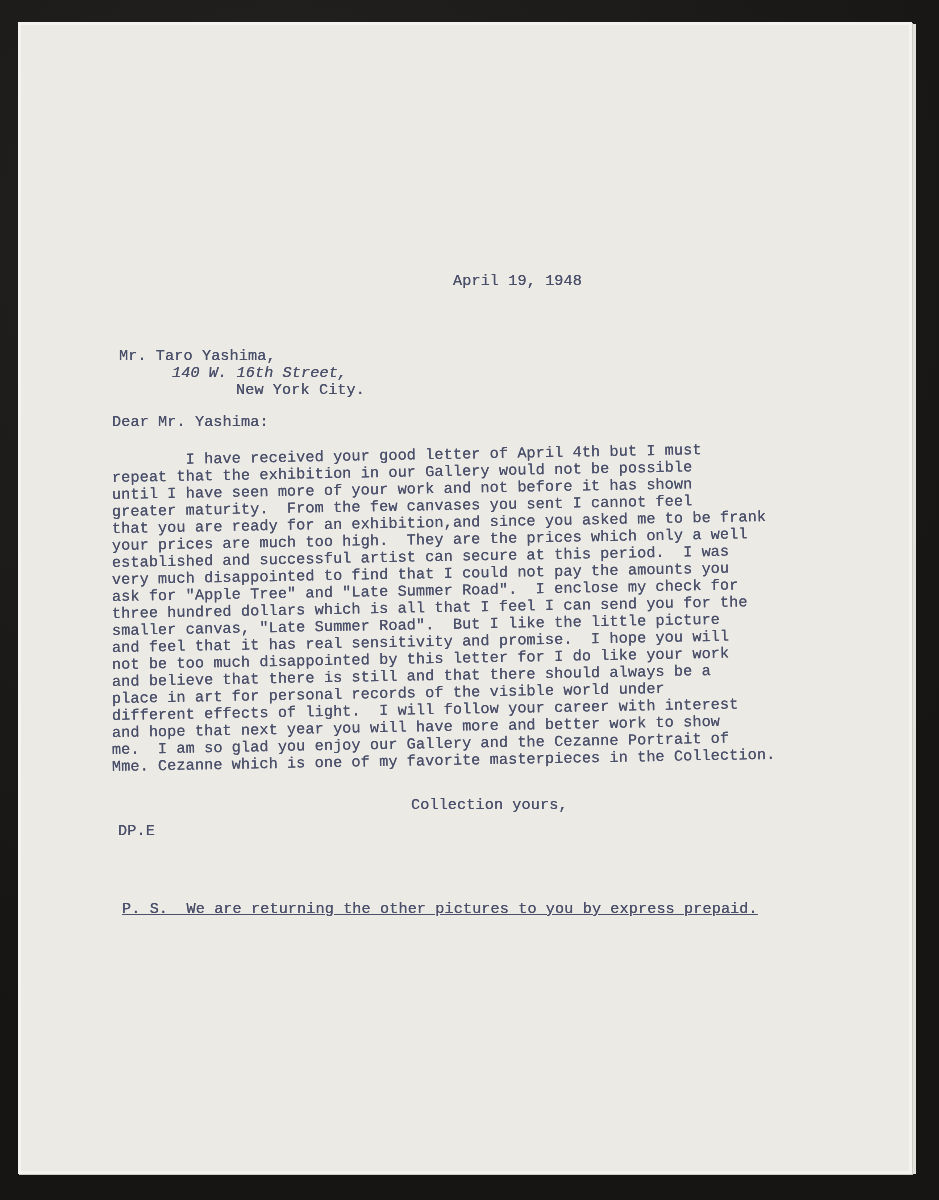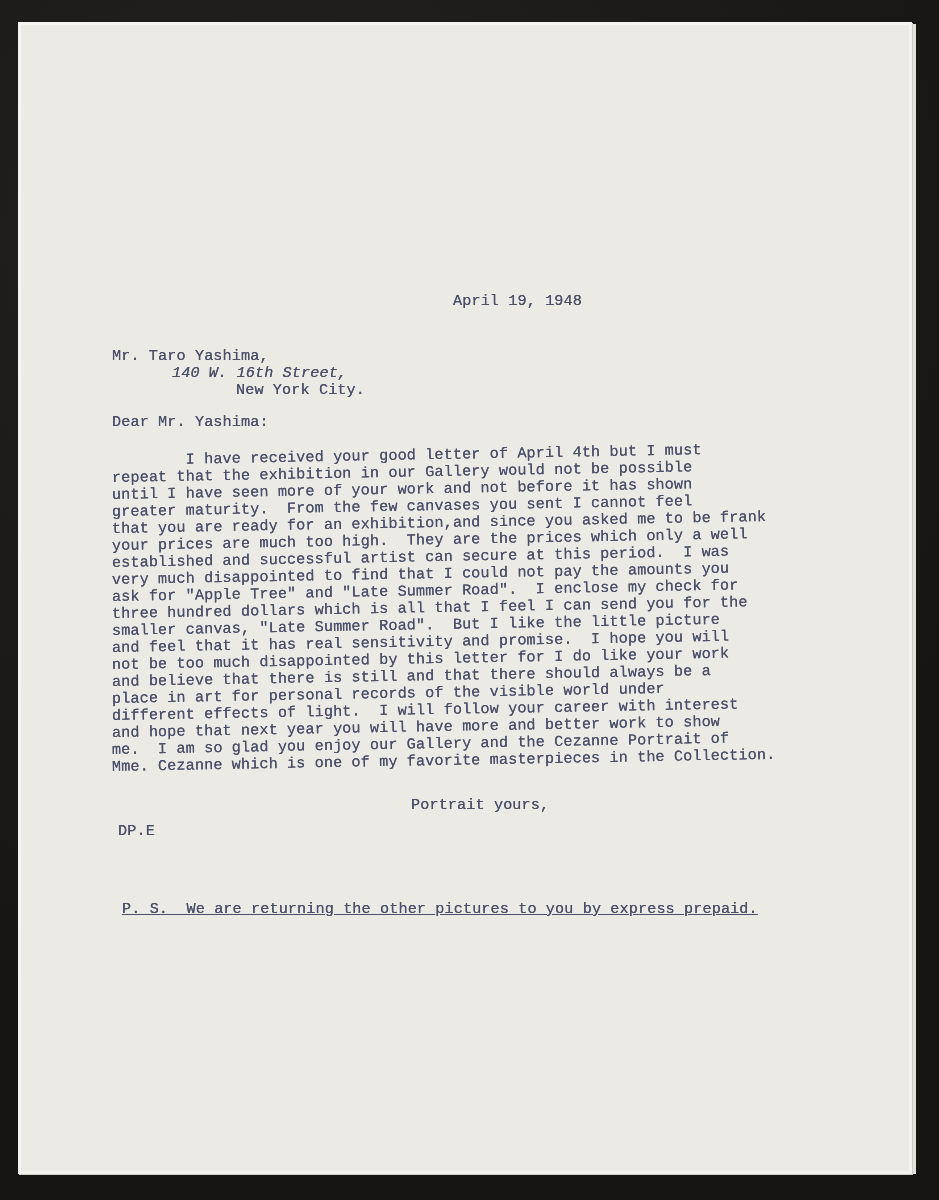--- a/index.html
+++ b/index.html
@@ -25,22 +25,22 @@
   }
   .typed {
     position: absolute;
     color: #4a4f6a;
     font-size: 15.2px;
     letter-spacing: 0.1px;
     white-space: pre;
     line-height: 1;
     text-shadow: 0 0 0.4px #4a4f6a;
   }
-  .date { left: 453px; top: 274px; margin-top: 20px; }
-  .addr1 { left: 112px; top: 349px; text-align: right; }
+  .date { left: 453px; top: 274px; }
+  .addr1 { left: 119px; top: 349px; text-align: right; }
   .addr2 { left: 172px; top: 366px; font-style: italic; }
   .addr3 { left: 236px; top: 383px; }
   .salutation { left: 112px; top: 415px; }
   .body-line { transform-origin: left center; transform: rotate(-1.05deg); }
   .closing { left: 411px; top: 798px; }
   .initials { left: 118px; top: 824px; }
   .postscript { left: 122px; top: 902px; text-decoration: underline; }
 </style>
 </head>
 <body>
@@ -73,15 +73,15 @@
   <div class="typed body-line" style="left: 112px; top: 641px;">and feel that it has real sensitivity and promise.  I hope you will</div>
   <div class="typed body-line" style="left: 112px; top: 658px;">not be too much disappointed by this letter for I do like your work</div>
   <div class="typed body-line" style="left: 112px; top: 675px;">and believe that there is still and that there should always be a</div>
   <div class="typed body-line" style="left: 112px; top: 692px;">place in art for personal records of the visible world under</div>
   <div class="typed body-line" style="left: 112px; top: 709px;">different effects of light.  I will follow your career with interest</div>
   <div class="typed body-line" style="left: 112px; top: 726px;">and hope that next year you will have more and better work to show</div>
   <div class="typed body-line" style="left: 112px; top: 743px;">me.  I am so glad you enjoy our Gallery and the Cezanne Portrait of</div>
   <div class="typed body-line" style="left: 112px; top: 760px;">Mme. Cezanne which is one of my favorite masterpieces in the Collection.</div>
 </div>
 
-<div class="typed closing">Portrait yours,</div>
+<div class="typed closing">Collection yours,</div>
 <div class="typed initials">DP.E</div>
 <div class="typed postscript">P. S.  We are returning the other pictures to you by express prepaid.</div>
 
 </body></html>

